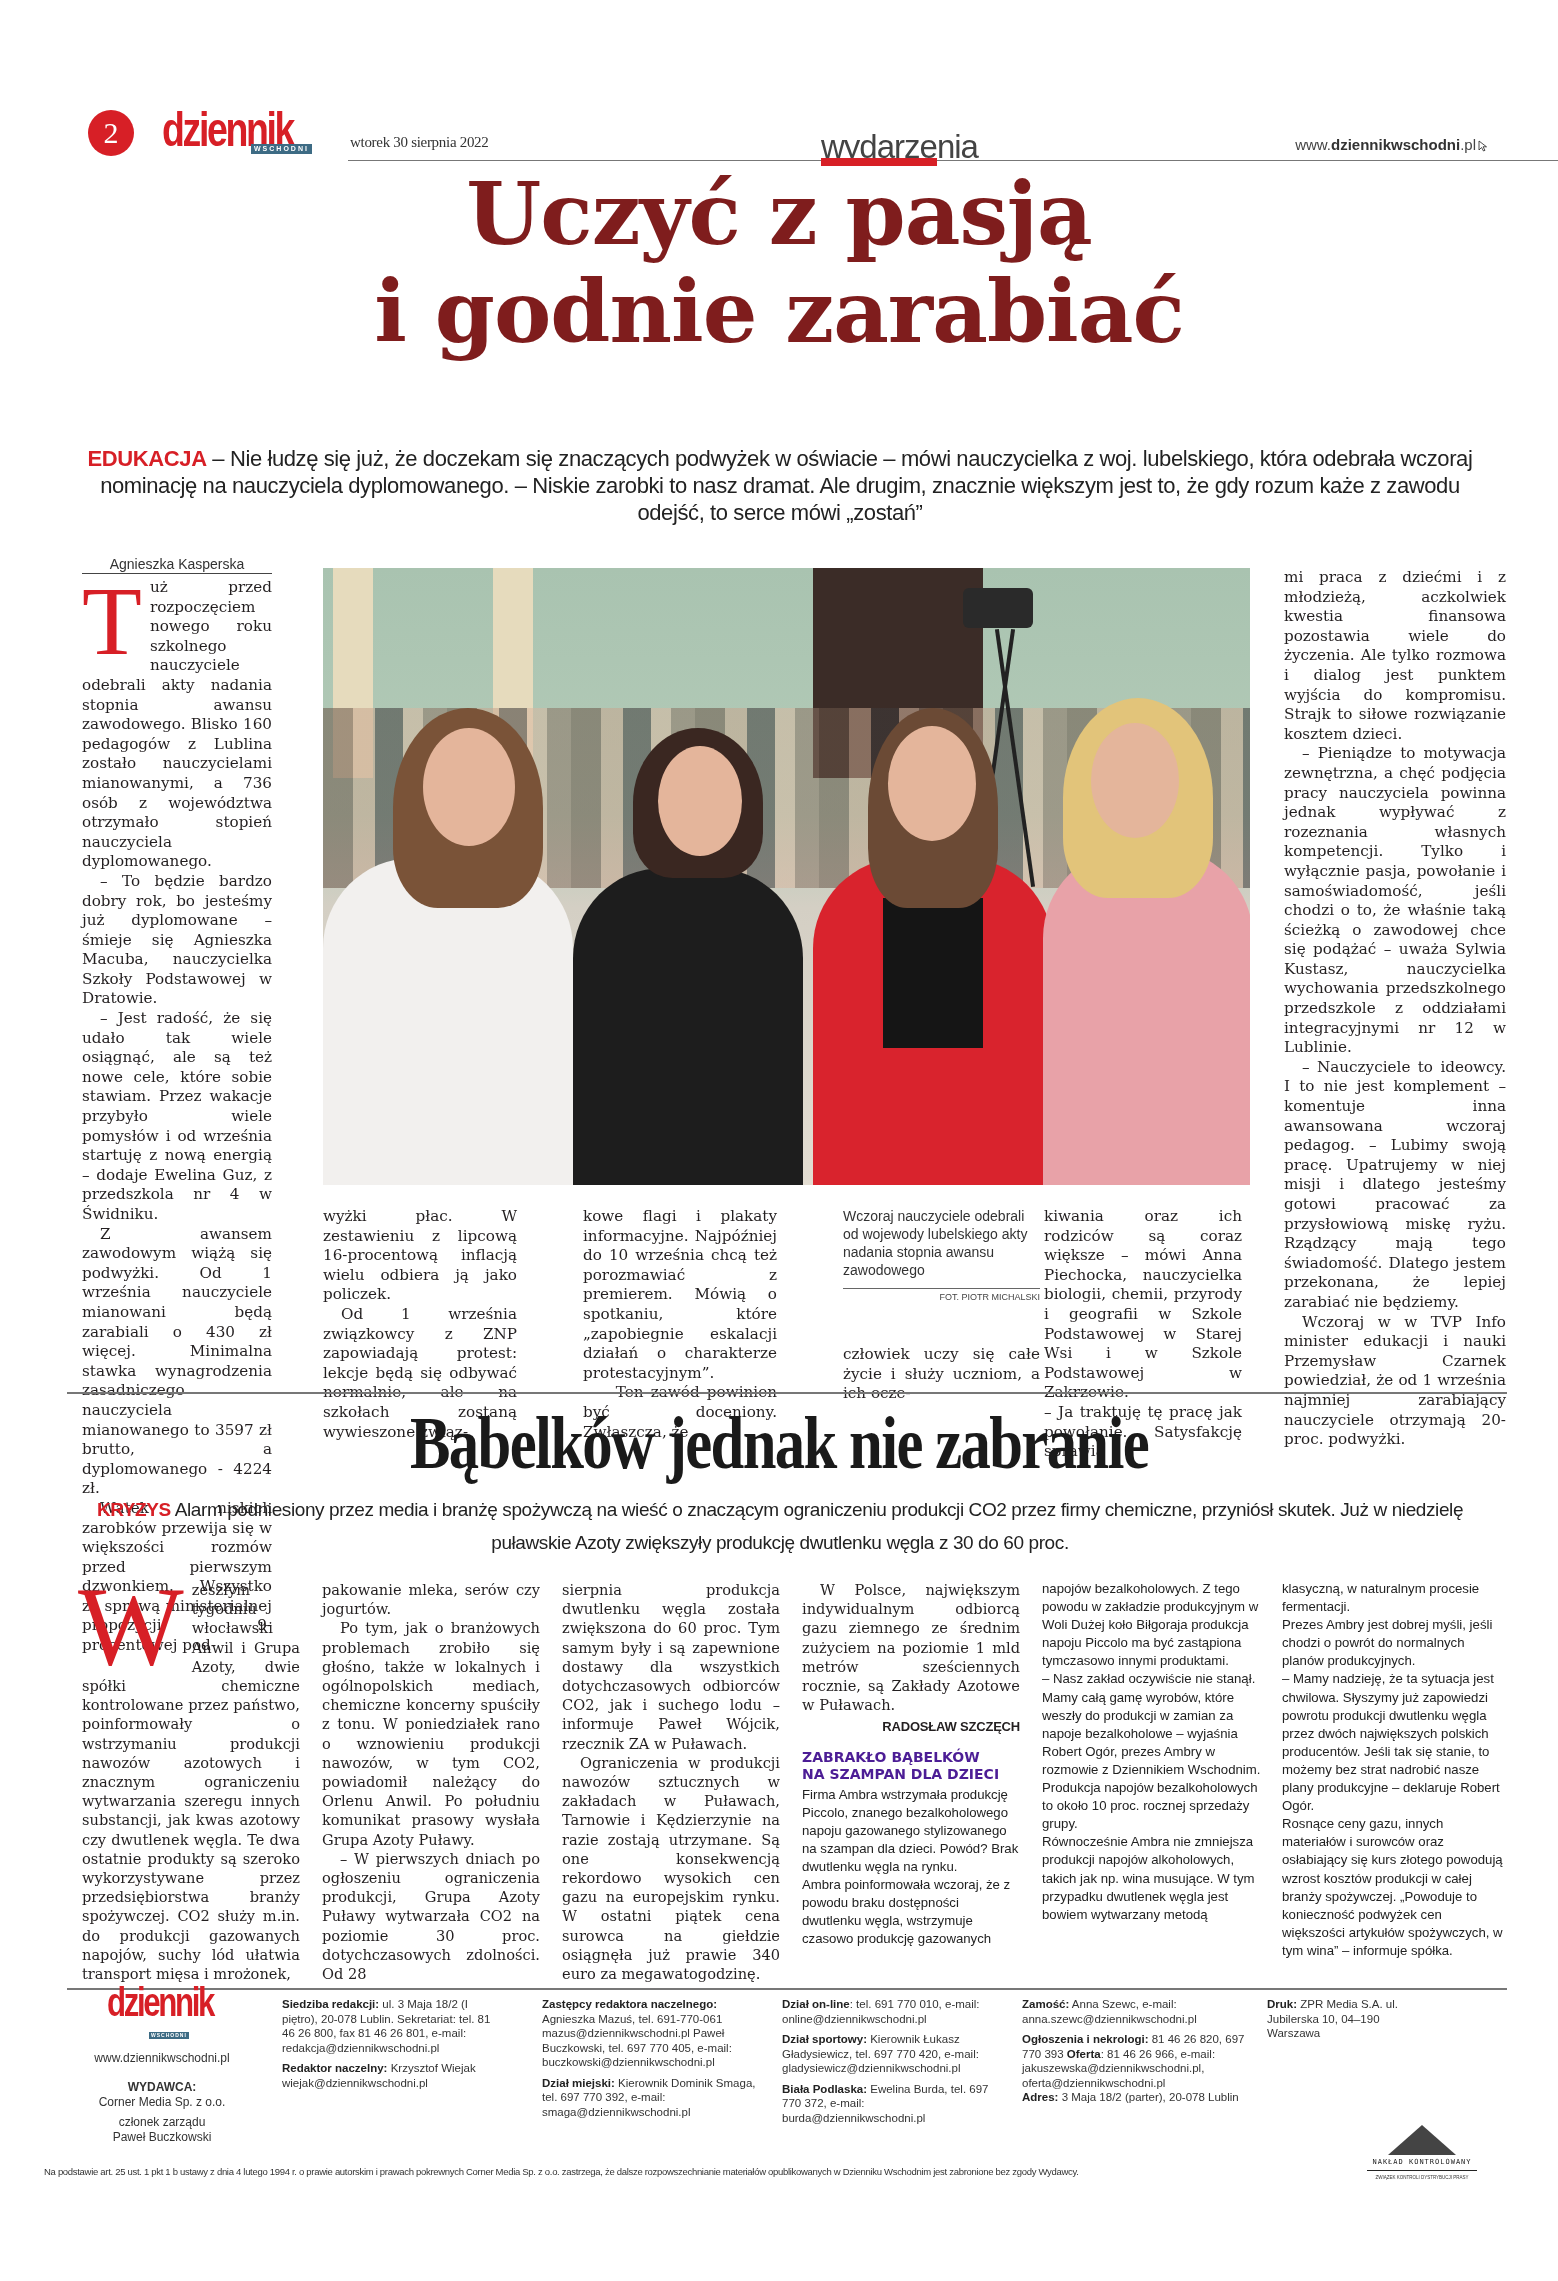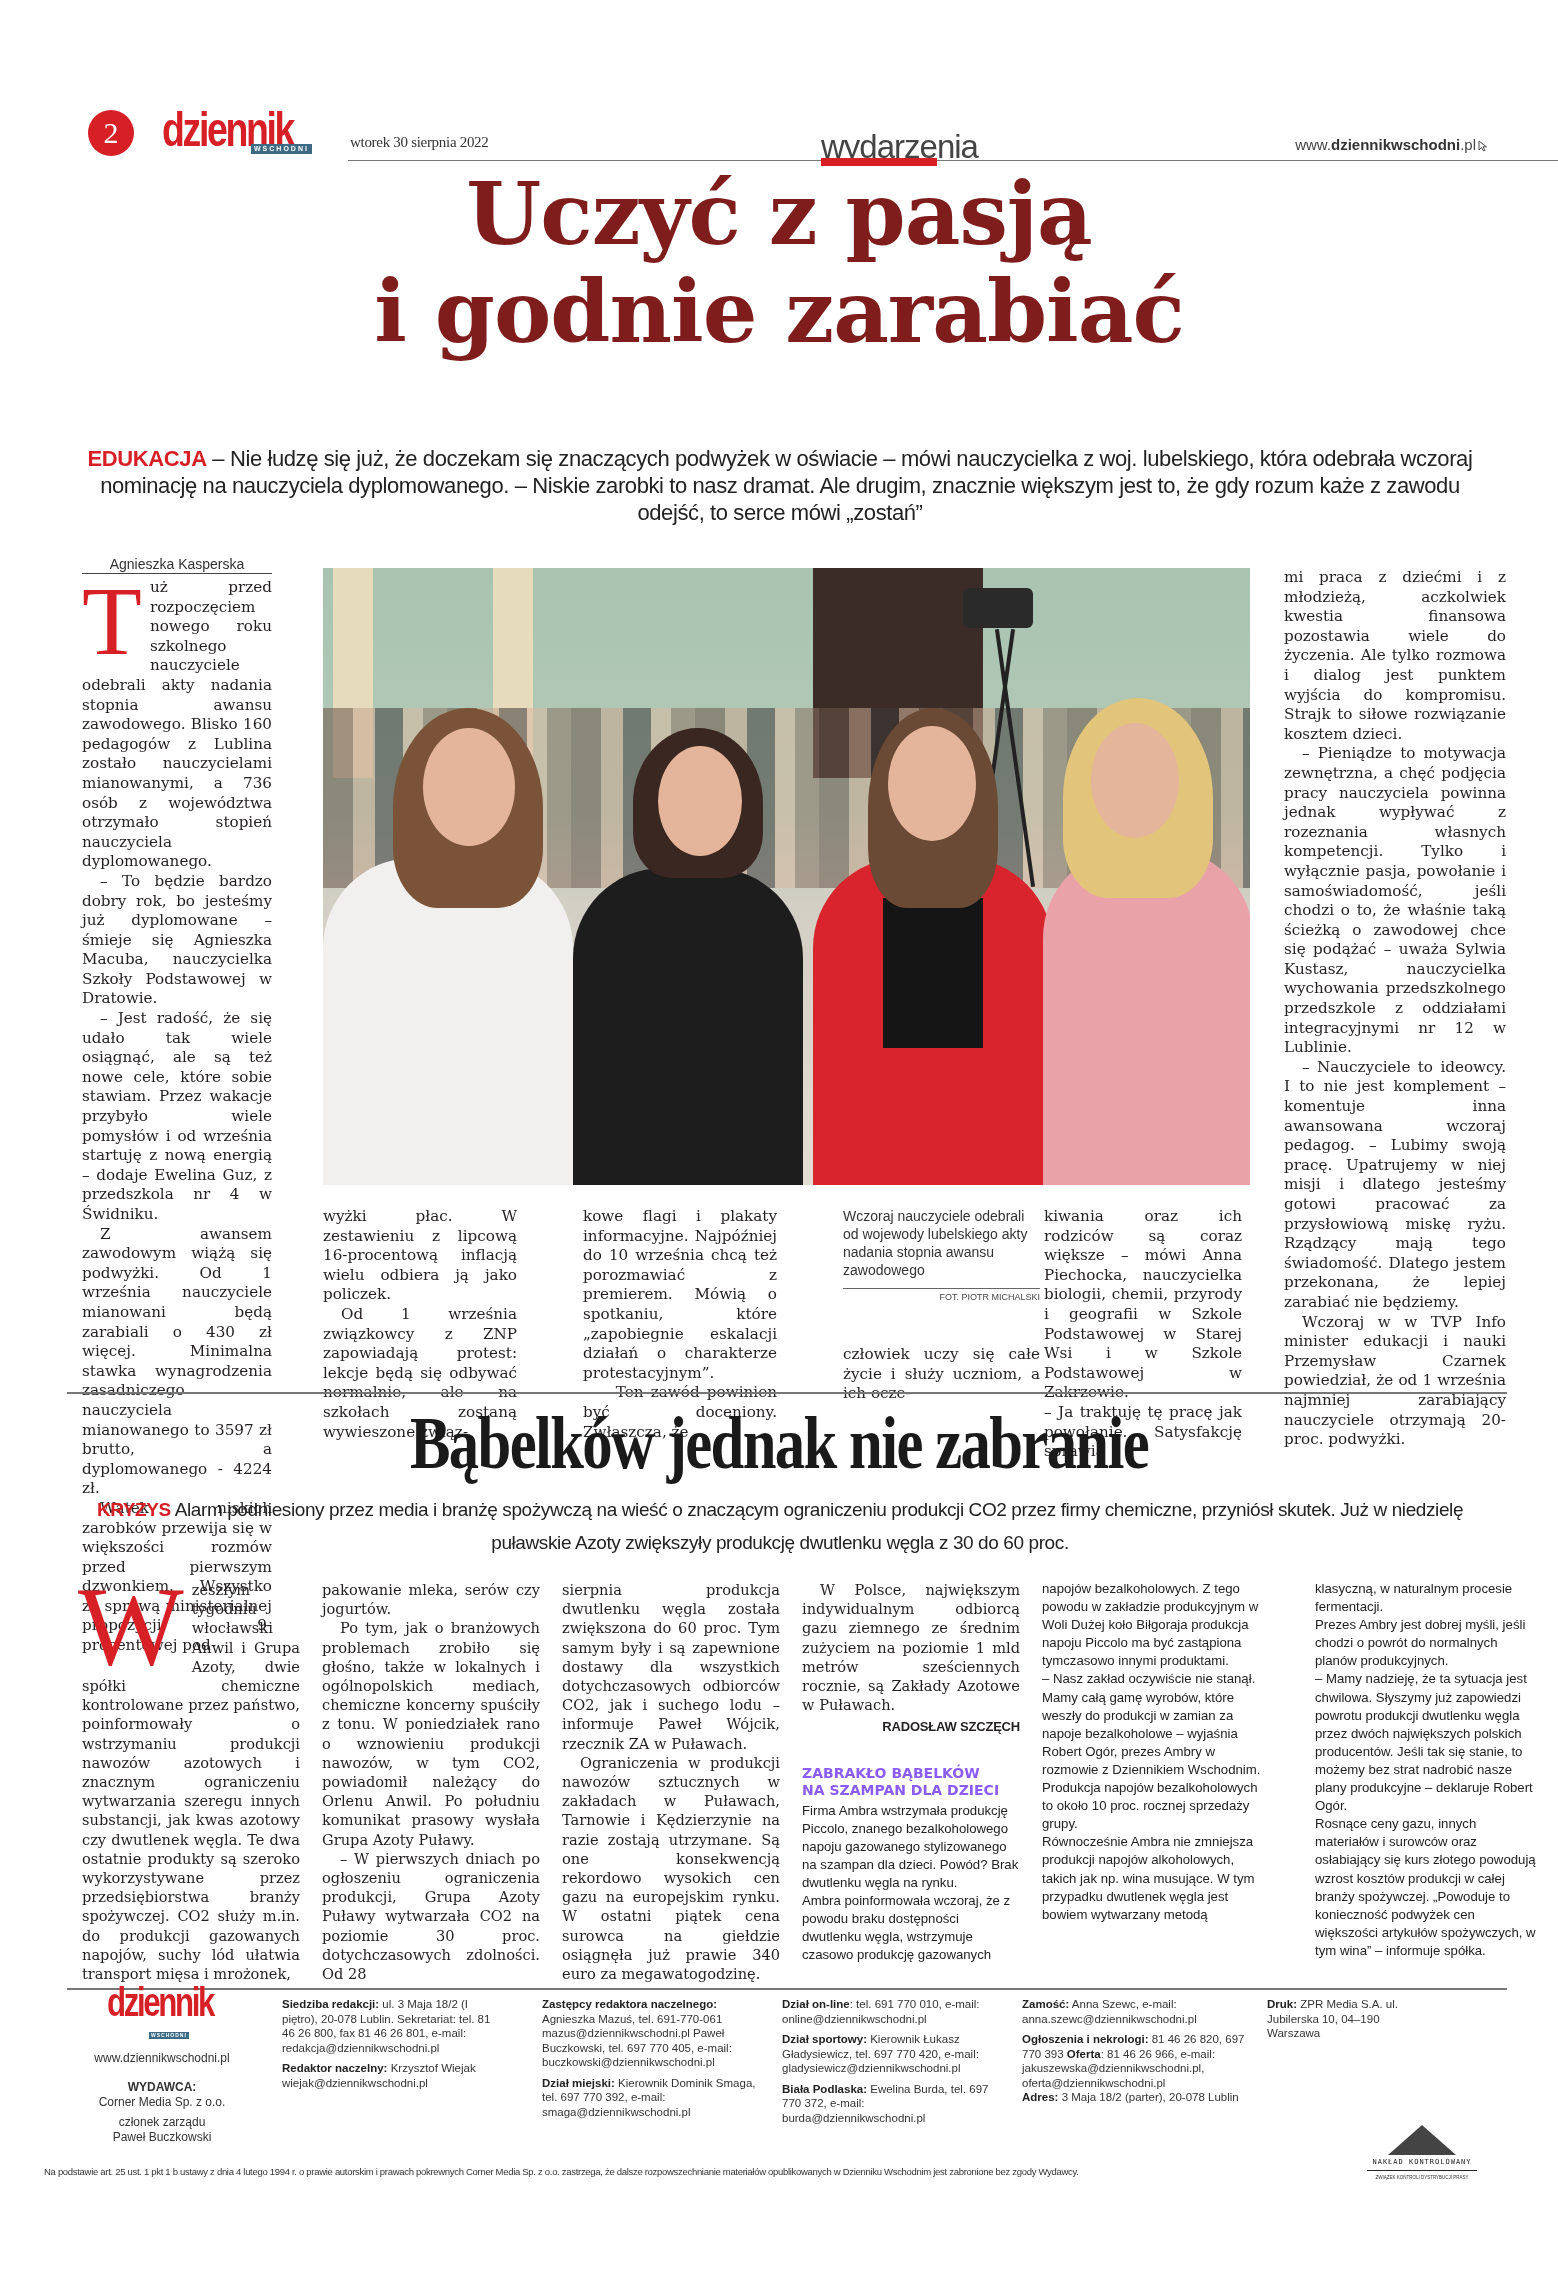--- a/index.html
+++ b/index.html
@@ -53,21 +53,21 @@
   .photo-credit { position: absolute; left: 843px; top: 1292px; width: 197px; text-align: right; font-family: "Liberation Sans", sans-serif; font-size: 9px; color: #444; }
 
   .divider { position: absolute; left: 67px; width: 1440px; height: 2px; background: #777; }
 
   
   .headline2 { position: absolute; left: 0; width: 1558px; top: 1402px; text-align: center; font-family: "Liberation Serif", serif;
     font-size: 74px; line-height: 82px; color: #1a1a1a; letter-spacing: -2px; transform: scaleX(0.82); }
   .lead2 { top: 1493px; font-size: 19px; line-height: 33px; }
   .col2 { font-size: 14.6px; line-height: 19.2px; }
   .author2 { text-align: right; font-family: "Liberation Sans", sans-serif; font-weight: bold; font-size: 13px; letter-spacing: -0.2px; margin-top: 3px; }
-  .box-title { font-family: "DejaVu Sans", sans-serif; font-weight: bold; color: #8b5cf6; font-size: 14px; line-height: 17px; margin-top: 28px; }
+  .box-title { font-family: "DejaVu Sans", sans-serif; font-weight: bold; color: #4c1d95; font-size: 14px; line-height: 17px; margin-top: 12px; }
   .sans { font-family: "Liberation Sans", sans-serif; font-size: 13.2px; line-height: 18.1px; text-align: left; color: #222; }
   .sans p { text-indent: 0; }
 
   
   .footer { position: absolute; left: 67px; top: 1985px; width: 1440px; height: 180px; font-family: "Liberation Sans", sans-serif; font-size: 11.5px; line-height: 14.5px; color: #333; }
   .f-logo { position: absolute; left: 40px; top: 10px; font-weight: bold; font-size: 40px; color: #d71f26; letter-spacing: -3px; transform: scaleX(0.78); transform-origin: left top; }
   .f-logo-sub { position: absolute; left: 82px; top: 47px; background: #3d6b84; color: #fff; font-size: 5px; letter-spacing: 1px; padding: 0 2px; font-weight: bold; line-height: 7px; }
   .f-url { position: absolute; left: 20px; top: 66px; width: 150px; text-align: center; font-size: 12px; }
   .f-publisher { position: absolute; left: 20px; top: 95px; width: 150px; text-align: center; font-size: 12px; line-height: 15px; }
   .f-publisher b { font-weight: bold; }
@@ -200,21 +200,21 @@
     <p>Firma Ambra wstrzymała produkcję Piccolo, znanego bezalkoholowego napoju gazowanego stylizowanego na szampan dla dzieci. Powód? Brak dwutlenku węgla na rynku.</p>
     <p>Ambra poinformowała wczoraj, że z powodu braku dostępności dwutlenku węgla, wstrzymuje czasowo produkcję gazowanych</p>
   </div>
 </div>
 <div class="col sans" style="left:1042px; top:1580px; width:225px;">
   <p>napojów bezalkoholowych. Z tego powodu w zakładzie produkcyjnym w Woli Dużej koło Biłgoraja produkcja napoju Piccolo ma być zastąpiona tymczasowo innymi produktami.</p>
   <p>– Nasz zakład oczywiście nie stanął. Mamy całą gamę wyrobów, które weszły do produkcji w zamian za napoje bezalkoholowe – wyjaśnia Robert Ogór, prezes Ambry w rozmowie z Dziennikiem Wschodnim.</p>
   <p>Produkcja napojów bezalkoholowych to około 10 proc. rocznej sprzedaży grupy.</p>
   <p>Równocześnie Ambra nie zmniejsza produkcji napojów alkoholowych, takich jak np. wina musujące. W tym przypadku dwutlenek węgla jest bowiem wytwarzany metodą</p>
 </div>
-<div class="col sans" style="left:1282px; top:1580px; width:225px;margin-left:33px;">
+<div class="col sans" style="left:1282px; top:1580px; width:225px;">
   <p>klasyczną, w naturalnym procesie fermentacji.</p>
   <p>Prezes Ambry jest dobrej myśli, jeśli chodzi o powrót do normalnych planów produkcyjnych.</p>
   <p>– Mamy nadzieję, że ta sytuacja jest chwilowa. Słyszymy już zapowiedzi powrotu produkcji dwutlenku węgla przez dwóch największych polskich producentów. Jeśli tak się stanie, to możemy bez strat nadrobić nasze plany produkcyjne – deklaruje Robert Ogór.</p>
   <p>Rosnące ceny gazu, innych materiałów i surowców oraz osłabiający się kurs złotego powodują wzrost kosztów produkcji w całej branży spożywczej. „Powoduje to konieczność podwyżek cen większości artykułów spożywczych, w tym wina” – informuje spółka.</p>
 </div>
 
 <div class="divider" style="top:1988px;"></div>
 
 <footer class="footer">
   <div class="f-logo">dziennik</div>

